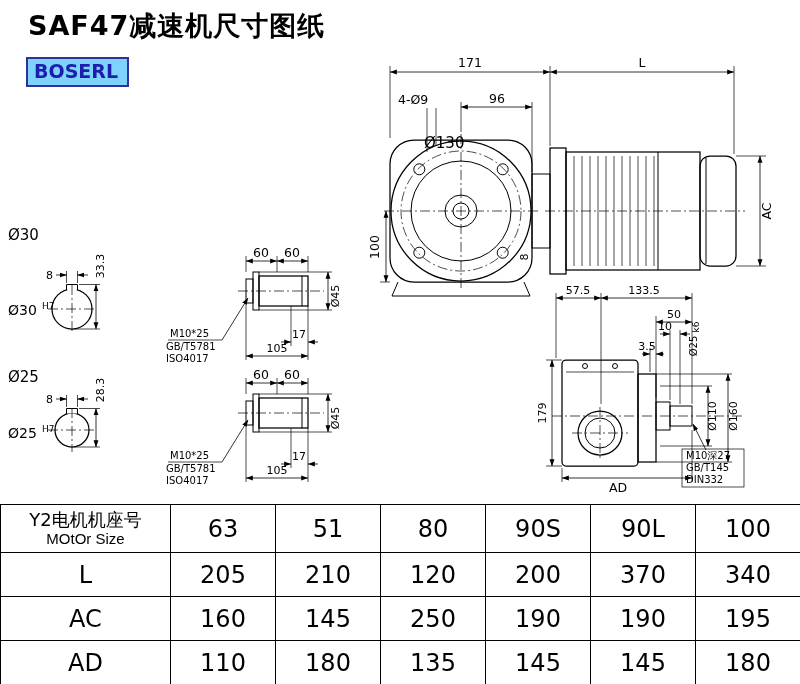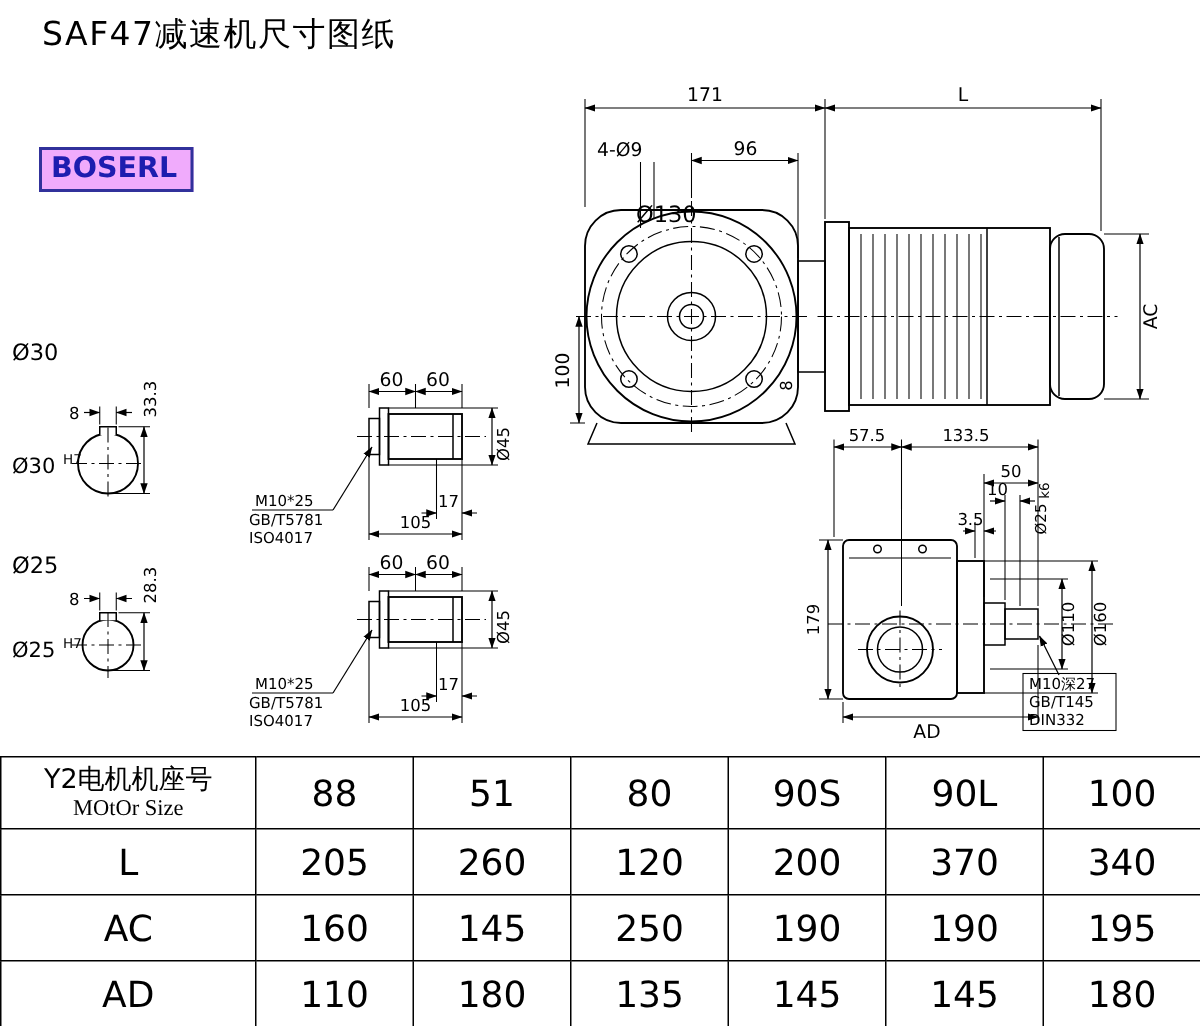--- a/index.html
+++ b/index.html
@@ -1,34 +1,34 @@
 <!DOCTYPE html>
 <html><head>
 <meta charset="utf-8">
 <style>
   html,body{margin:0;padding:0;}
   body{width:800px;height:684px;background:#fff;position:relative;overflow:hidden;
        font-family:"DejaVu Sans", sans-serif;color:#000;}
-  .title{position:absolute;left:28px;top:8px;font-size:22px;font-weight:normal;letter-spacing:1px;}
+  .title{position:absolute;left:28px;top:8px;font-size:27px;font-weight:bold;letter-spacing:1px;}
   .brand{position:absolute;left:26px;top:57px;border:2px solid #31319b;color:#1d1daf;
-         font-size:19px;font-weight:bold;padding:1px 9px 3px 6px;background:#f0abfc;margin-top:41px;}
+         font-size:19px;font-weight:bold;padding:1px 9px 3px 6px;background:#7dd3fc;}
   svg.drawing{position:absolute;left:0;top:0;}
   svg .o{stroke:#000;stroke-width:1.25;fill:none;}
   svg .o2{stroke:#000;stroke-width:1;fill:none;}
   svg .thin{stroke:#000;stroke-width:0.7;fill:none;}
   svg .dim{stroke:#000;stroke-width:0.8;fill:none;}
   svg .cl{stroke:#000;stroke-width:0.7;fill:none;stroke-dasharray:10 3 2 3;}
   svg text{fill:#000;font-family:"DejaVu Sans",sans-serif;}
   svg .t9{font-size:9px;} svg .t10{font-size:10px;} svg .t11{font-size:11px;}
   svg .t12{font-size:12.5px;} svg .t14{font-size:14px;} svg .t15{font-size:15px;}
   .spec{position:absolute;left:0;top:504px;width:800px;border-collapse:collapse;table-layout:fixed;background:#fff;}
   .spec td{border:1px solid #000;text-align:center;vertical-align:middle;font-size:24px;padding:0;}
   .spec tr{height:44px;} .spec tr.hdr{height:48px;padding-left:28px;}
   .spec .h-cn{font-size:18px;line-height:1.15;}
-  .spec .h-en{font-size:15px;font-family:Liberation Serif, serif;line-height:1.1;}
+  .spec .h-en{font-size:15px;font-family:Liberation Sans, sans-serif;line-height:1.1;}
 </style>
 </head>
 <body>
 
 <svg class="drawing" width="800" height="505" viewBox="0 0 800 505">
   <defs>
     <marker id="arr" viewBox="0 0 10 10" refX="9.5" refY="5" markerWidth="9" markerHeight="9" orient="auto-start-reverse">
       <path d="M0,1.6 L10,5 L0,8.4 z" fill="#000"></path>
     </marker>
   </defs>
@@ -219,31 +219,31 @@
       <col style="width:105px">
       <col style="width:105px">
       <col style="width:105px">
   </colgroup>
   <tbody>
       <tr class="hdr">
     <td>
       <div class="h-cn">Y2电机机座号</div>
       <div class="h-en">MOtOr Size</div>
     </td>
-    <td>88</td>
+    <td>63</td>
     <td>51</td>
     <td>80</td>
     <td>90S</td>
     <td>90L</td>
     <td>100</td>
   </tr>
   <tr>
     <td>L</td>
     <td>205</td>
-    <td>260</td>
+    <td>210</td>
     <td>120</td>
     <td>200</td>
     <td>370</td>
     <td>340</td>
   </tr>
   <tr>
     <td>AC</td>
     <td>160</td>
     <td>145</td>
     <td>250</td>

